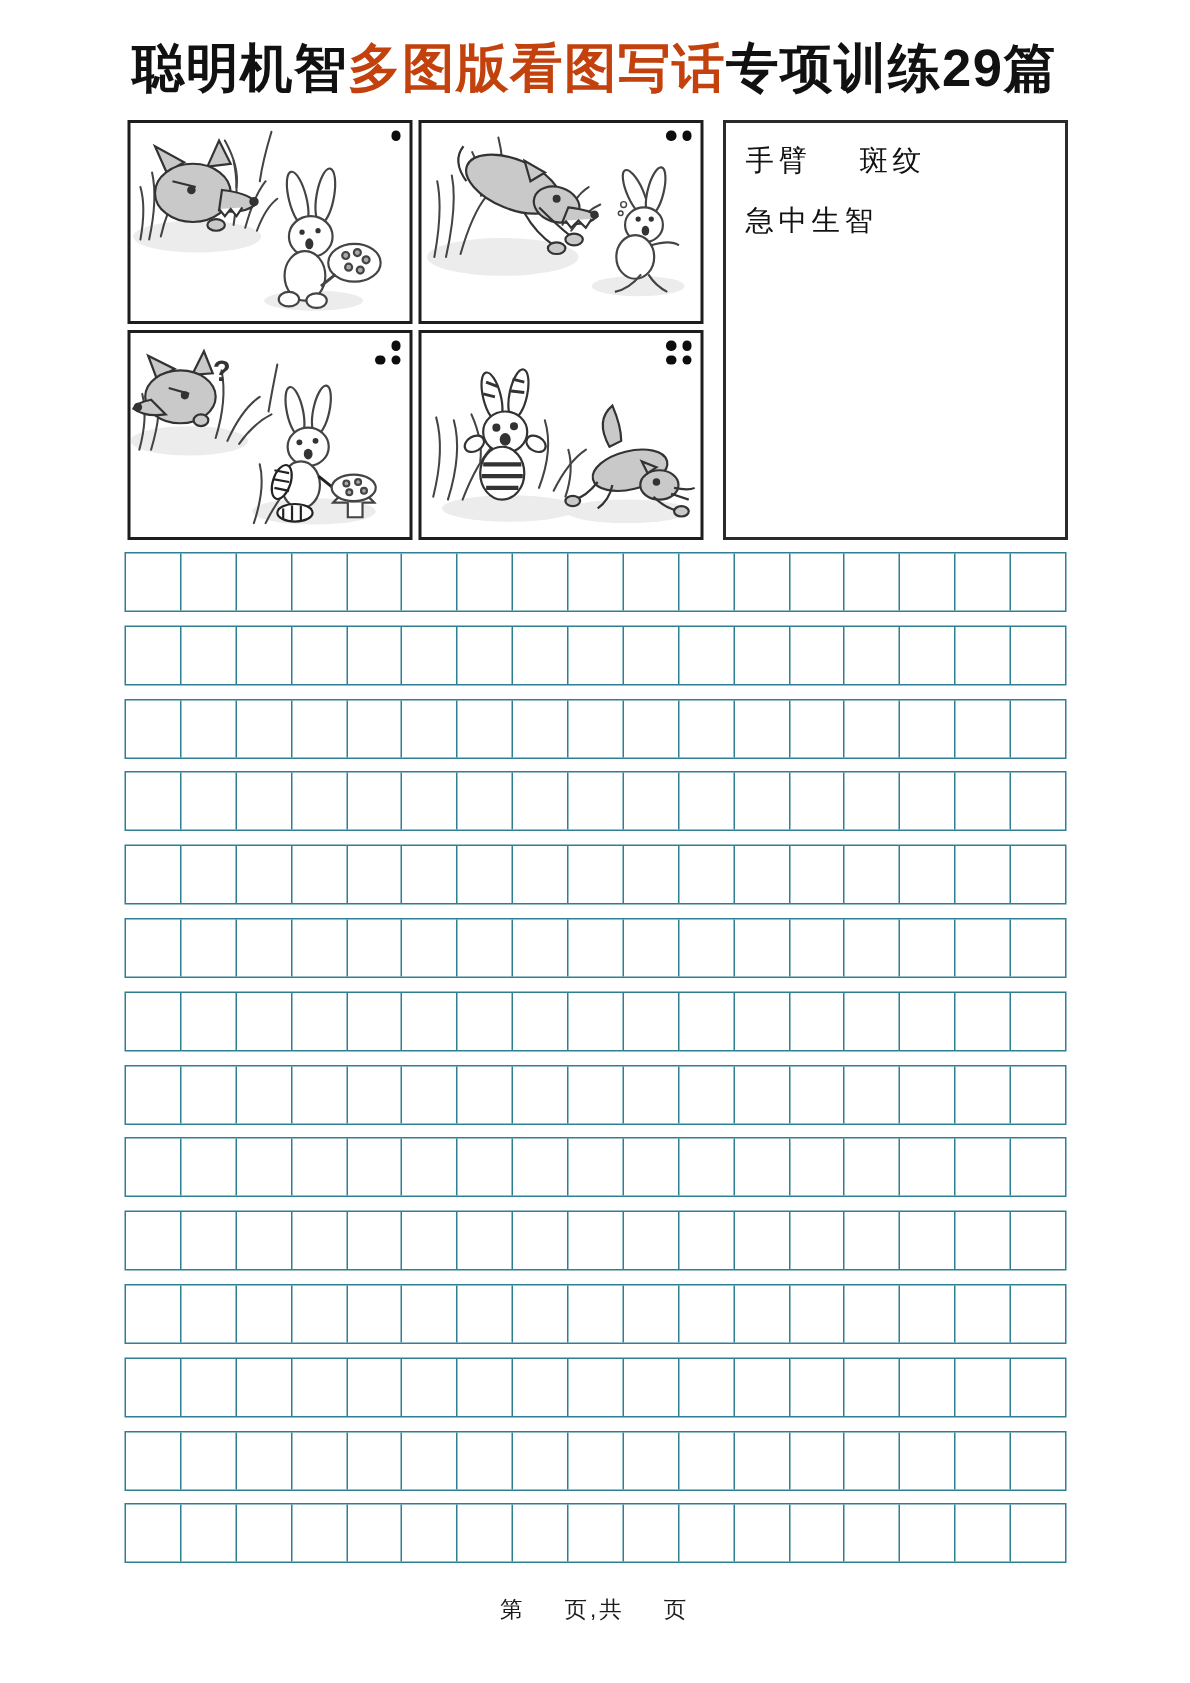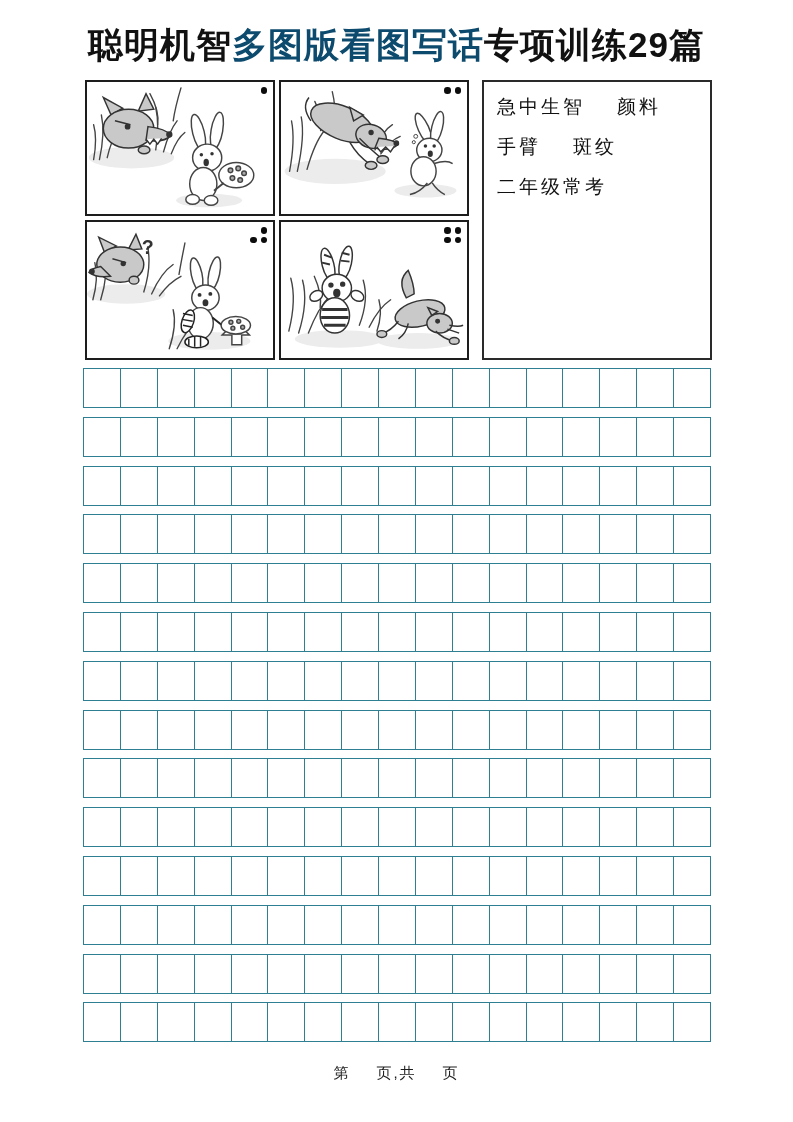--- a/index.html
+++ b/index.html
@@ -88,21 +88,21 @@
     display:flex;justify-content:center;column-gap:26px;
     font-size:15px;letter-spacing:2px;color:#1c1c1c;
     font-family:"Liberation Sans", sans-serif;
   }
 </style>
 </head>
 <body>
 
 <div>
 
-  <h1 class="page-title"><span>聪明机智</span><span class="hl" style="color: #0c4a6e; font-family: Liberation Mono, monospace;">多图版看图写话</span><span>专项训练29篇</span></h1>
+  <h1 class="page-title"><span>聪明机智</span><span class="hl" style="color: #c2410c; font-family: Liberation Mono, monospace;">多图版看图写话</span><span>专项训练29篇</span></h1>
 
   <div class="content-row">
 
     <div class="comic-strip">
 
       <div class="panel">
         <svg viewBox="0 0 190 136">
           <ellipse cx="125" cy="122" rx="34" ry="7" fill="#ececec"></ellipse>
           <ellipse cx="45" cy="78" rx="44" ry="11" fill="#ececec"></ellipse>
           <g stroke="#444" stroke-width="1.4" fill="none" stroke-linecap="round">
@@ -319,29 +319,25 @@
               <span class="dot"></span>
             </div>
           </div>
       </div>
 
     </div>
 
     <div class="vocab">
       <div id="vocab-word-list">
           <div class="vocab-line">
-            <span>急中生智</span>
-            <span>颜料</span>
-          </div>
-          <div class="vocab-line">
             <span>手臂</span>
             <span>斑纹</span>
           </div>
           <div class="vocab-line">
-            <span>二年级常考</span>
+            <span>急中生智</span>
           </div>
         </div>
     </div>
 
   </div>
 
   <div class="writing-grid" id="writing-grid">
       <div class="grid-row" style="border-color: rgb(46, 127, 146);">
         <div class="grid-cell" style="border-color: rgb(46, 127, 146);"></div>
         <div class="grid-cell" style="border-color: rgb(46, 127, 146);"></div>

